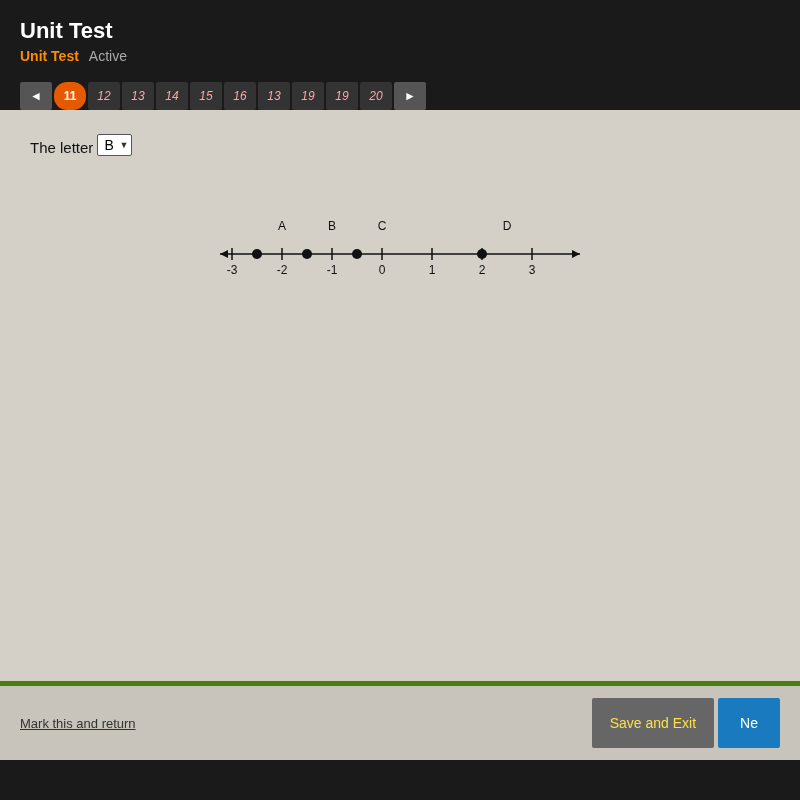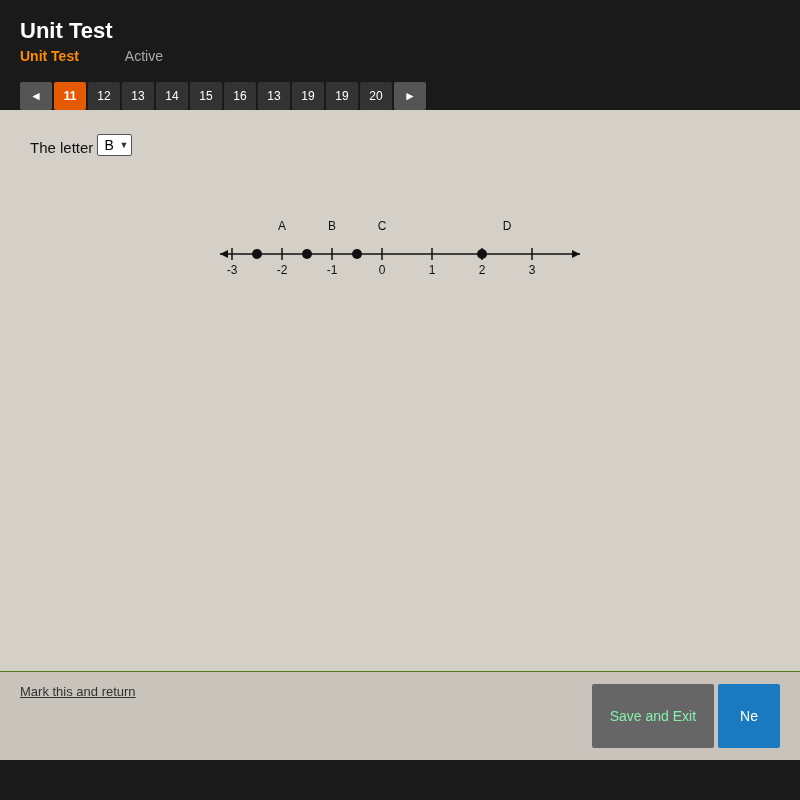--- a/index.html
+++ b/index.html
@@ -32,21 +32,20 @@
 
     .breadcrumb-active {
       color: #ff8c00;
       font-size: 14px;
       font-weight: bold;
     }
 
     .breadcrumb-status {
       color: #aaaaaa;
       font-size: 14px;
-      margin-left: 36px;
     }
 
     .nav-bar {
       background: #1a1a1a;
       display: flex;
       align-items: center;
       padding: 0 20px;
       gap: 2px;
       margin-bottom: 0;
     }
@@ -62,29 +61,31 @@
       align-items: center;
       justify-content: center;
       font-size: 12px;
       border-radius: 2px;
     }
 
     .nav-btn.active {
       background: #e55a00;
       color: #fff;
       font-weight: bold;
+      border-radius: 13px;
     }
 
     .nav-btn.arrow {
       background: #555;
     }
 
     .nav-btn:not(.active):not(.arrow) {
       background: #333;
-      color: #ffffff;
+      color: #fca5a5;
+      font-style: italic;
     }
 
     .content-area {
       background: #d4d0c8;
       margin: 0;
       padding: 24px 30px;
       min-height: 650px;
       position: relative;
     }
 
@@ -137,41 +138,42 @@
     }
 
     .bottom-bar {
       position: absolute;
       bottom: 0;
       left: 0;
       right: 0;
       background: #c8c4bc;
       padding: 12px 20px;
       display: flex;
+      align-items: center;
       justify-content: space-between;
-      border-top: 1px solid #4d7c0f;
+      border-top: 5px solid #4d7c0f;
     }
 
     .mark-return {
       color: #333;
       font-size: 13px;
       text-decoration: underline;
       cursor: pointer;
     }
 
     .bottom-buttons {
       display: flex;
       gap: 4px;
     }
 
     .save-exit-btn {
       background: #666;
-      color: #86efac;
+      color: #fde047;
       border: none;
-      padding: 24px 18px;
+      padding: 17px 18px;
       font-size: 14px;
       cursor: pointer;
       border-radius: 2px;
       margin-left: 25px;
     }
 
     .next-btn {
       background: #1a7abf;
       color: #fff;
       border: none;

